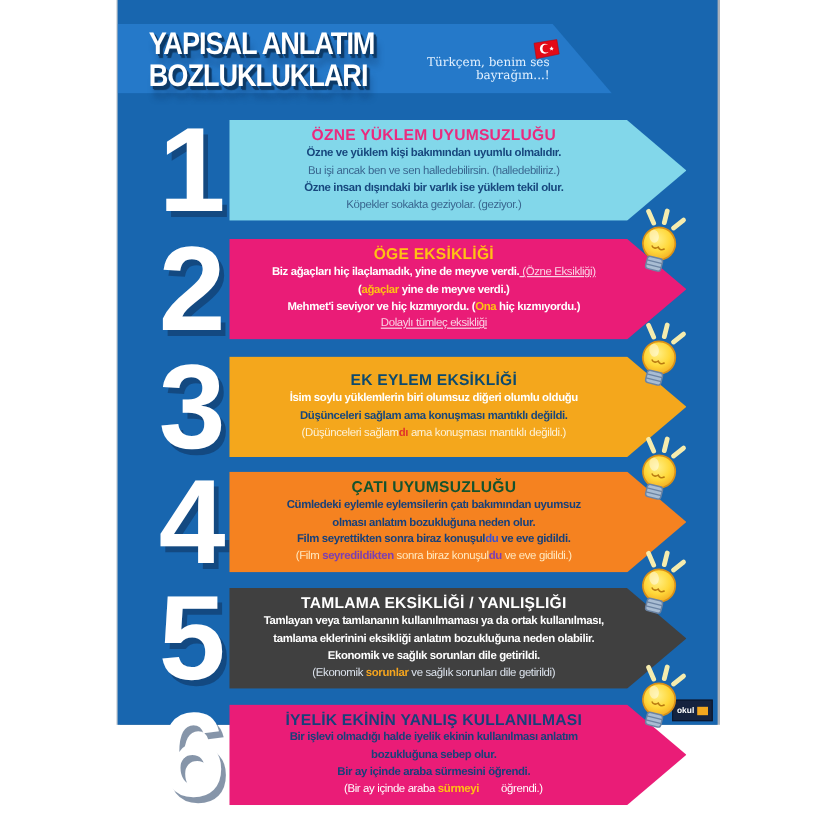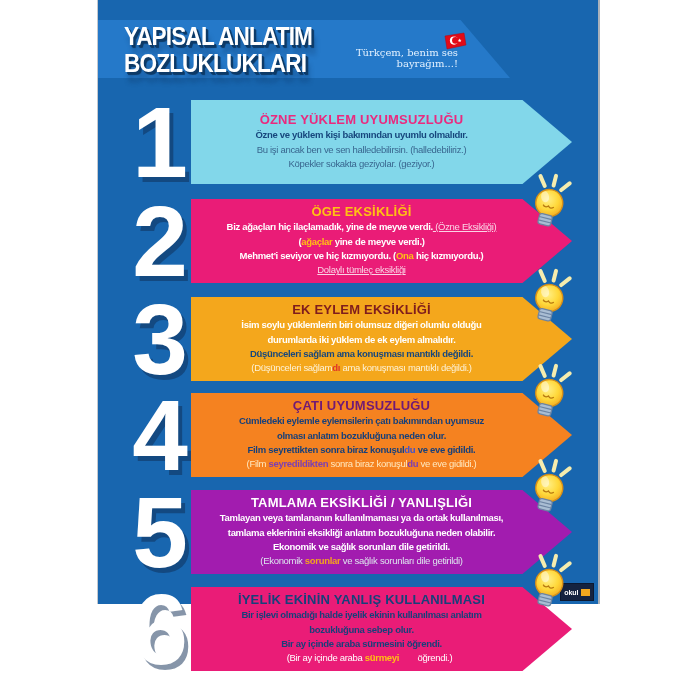--- a/index.html
+++ b/index.html
@@ -27,25 +27,25 @@
        display:flex;flex-direction:column;justify-content:center;align-items:center;
        padding:2px 52px 2px 12px;box-sizing:border-box;text-align:center;}
   .stitle{font-size:13px;font-weight:700;line-height:16px;white-space:nowrap;letter-spacing:.2px;}
   .ln{font-size:9.5px;line-height:14.4px;white-space:nowrap;letter-spacing:-.3px;}
   .seg{white-space:pre;}
   
   .s1 .banner{background:#82d7ea;} .s1 .stitle{color:#ea2a7e;}
   .s1 .seg-strong{color:#17477d;font-weight:700;} .s1 .seg-plain{color:#39668f;}
   .s2 .banner{background:#ea1c77;} .s2 .stitle{color:#ffc113;}
   .s2 .seg-strong{color:#ffffff;font-weight:700;} .s2 .seg-plain{color:#fbd4e6;text-decoration:underline;}
-  .s3 .banner{background:#f4a71c;} .s3 .stitle{color:#7f1d1d;}
+  .s3 .banner{background:#f4a71c;} .s3 .stitle{color:#0c4a6e;}
   .s3 .seg-strong{color:#ffffff;font-weight:700;} .s3 .seg-plain{color:#fdf2d8;}
-  .s4 .banner{background:#f58220;} .s4 .stitle{color:#701a75;}
+  .s4 .banner{background:#f58220;} .s4 .stitle{color:#14532d;}
   .s4 .seg-strong{color:#17407a;font-weight:700;} .s4 .seg-plain{color:#ffe9c0;}
-  .s5 .banner{background:#a21caf;} .s5 .stitle{color:#ffffff;}
+  .s5 .banner{background:#404040;} .s5 .stitle{color:#ffffff;}
   .s5 .seg-strong{color:#ffffff;font-weight:700;} .s5 .seg-plain{color:#dde4ee;}
   .s6 .banner{background:#ea1c77;} .s6 .stitle{color:#17407a;}
   .s6 .seg-strong{color:#17407a;font-weight:700;} .s6 .seg-plain{color:#ffffff;padding-left:16px;}
   
   .seg-yellow{color:#ffc113;font-weight:700;} .seg-red{color:#e0352a;font-weight:700;}
   .seg-blue{color:#3a52d5;font-weight:700;}  .seg-purple{color:#7b3fb3;font-weight:700;}
   .seg-orange{color:#f4a41e;font-weight:700;} .seg-navy{color:#17477d;font-weight:700;}
   
   .bulb{position:absolute;left:428px;width:46px;height:60px;}
   
@@ -83,41 +83,41 @@
         </radialGradient>
       </defs>
     </svg>
 
     <div class="row s1" style="top:100px">
       <div class="num">1</div>
       <div class="banner">
         <div class="stitle">ÖZNE YÜKLEM UYUMSUZLUĞU</div>
         <div class="ln"><span class="seg seg-strong">Özne ve yüklem kişi bakımından uyumlu olmalıdır.</span></div>
         <div class="ln"><span class="seg seg-plain">Bu işi ancak ben ve sen halledebilirsin. (halledebiliriz.)</span></div>
+        <div class="ln"><span class="seg seg-strong">Özne insan dışındaki bir varlık ise yüklem tekil olur.</span></div>
         <div class="ln"><span class="seg seg-plain">Köpekler sokakta geziyolar. (geziyor.)</span></div>
       </div>
     </div>
 
     <div class="row s2" style="top:199px">
       <div class="num">2</div>
       <div class="banner">
         <div class="stitle">ÖGE EKSİKLİĞİ</div>
         <div class="ln"><span class="seg seg-strong">Biz ağaçları hiç ilaçlamadık, yine de meyve verdi.</span><span class="seg seg-plain"> (Özne Eksikliği)</span></div>
         <div class="ln"><span class="seg seg-strong">(</span><span class="seg seg-yellow">ağaçlar</span><span class="seg seg-strong"> yine de meyve verdi.)</span></div>
         <div class="ln"><span class="seg seg-strong">Mehmet'i seviyor ve hiç kızmıyordu. (</span><span class="seg seg-yellow">Ona</span><span class="seg seg-strong"> hiç kızmıyordu.)</span></div>
         <div class="ln"><span class="seg seg-plain">Dolaylı tümleç eksikliği</span></div>
       </div>
     </div>
 
     <div class="row s3" style="top:297px">
       <div class="num">3</div>
       <div class="banner">
         <div class="stitle">EK EYLEM EKSİKLİĞİ</div>
         <div class="ln"><span class="seg seg-strong">İsim soylu yüklemlerin biri olumsuz diğeri olumlu olduğu</span></div>
-        <div class="ln"><span class="seg seg-strong">durumlarda iki yüklem de ek eylem almalıdır.</span></div>
         <div class="ln"><span class="seg seg-navy">Düşünceleri sağlam ama konuşması mantıklı değildi.</span></div>
         <div class="ln"><span class="seg seg-plain">(Düşünceleri sağlam</span><span class="seg seg-red">dı</span><span class="seg seg-plain"> ama konuşması mantıklı değildi.)</span></div>
       </div>
     </div>
 
     <div class="row s4" style="top:393px">
       <div class="num">4</div>
       <div class="banner">
         <div class="stitle">ÇATI UYUMSUZLUĞU</div>
         <div class="ln"><span class="seg seg-strong">Cümledeki eylemle eylemsilerin çatı bakımından uyumsuz</span></div>

